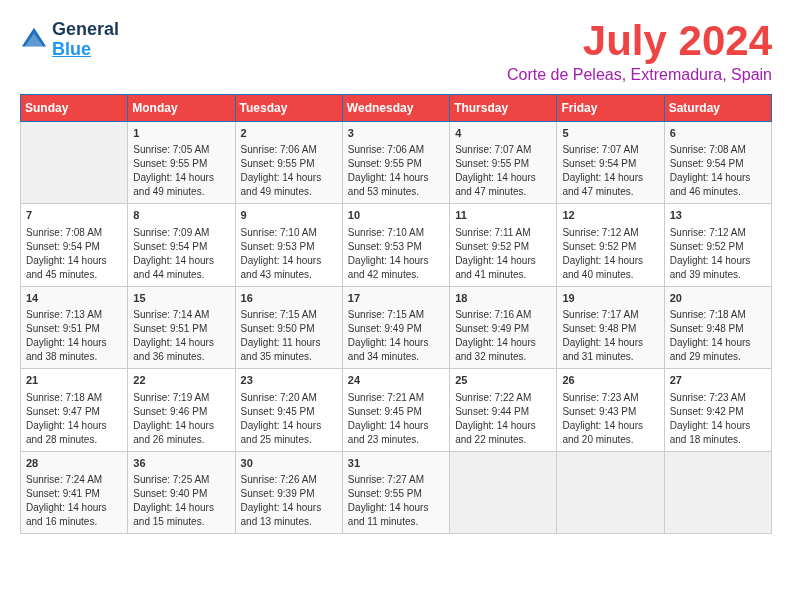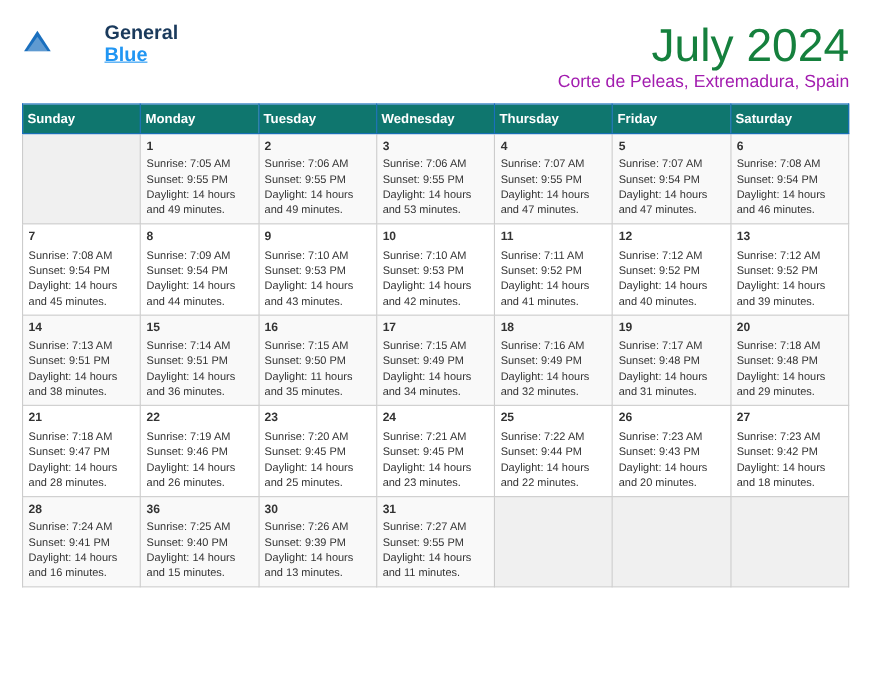--- a/index.html
+++ b/index.html
@@ -18,49 +18,48 @@
     }
     .logo {
       display: flex;
       align-items: center;
     }
     .logo-text {
       font-size: 18px;
       font-weight: bold;
       color: #1a3a5c;
       line-height: 1.1;
-      margin-left: 43px;
     }
     .logo-blue { color: #2196F3; text-decoration: underline; }
     .logo-icon {
       width: 28px;
       height: 28px;
       margin-right: 4px;
     }
     .title-block {
       text-align: right;
     }
     .month-title {
       font-size: 42px;
-      font-weight: normal;
-      color: #15803d;
+      font-weight: bold;
+      color: #ef4444;
       line-height: 1;
     }
     .location-title {
       font-size: 16px;
       color: #a21caf;
       margin-top: 4px;
     }
     table {
       width: 100%;
       border-collapse: collapse;
       font-size: 10px;
     }
     thead tr th {
-      background-color: #0f766e;
+      background-color: #ef4444;
       color: white;
       padding: 6px 4px;
       text-align: left;
       font-size: 12px;
       border: 1px solid #1a6fbe;
     }
     tbody tr td {
       border: 1px solid #ccc;
       padding: 4px 5px;
       vertical-align: top;

